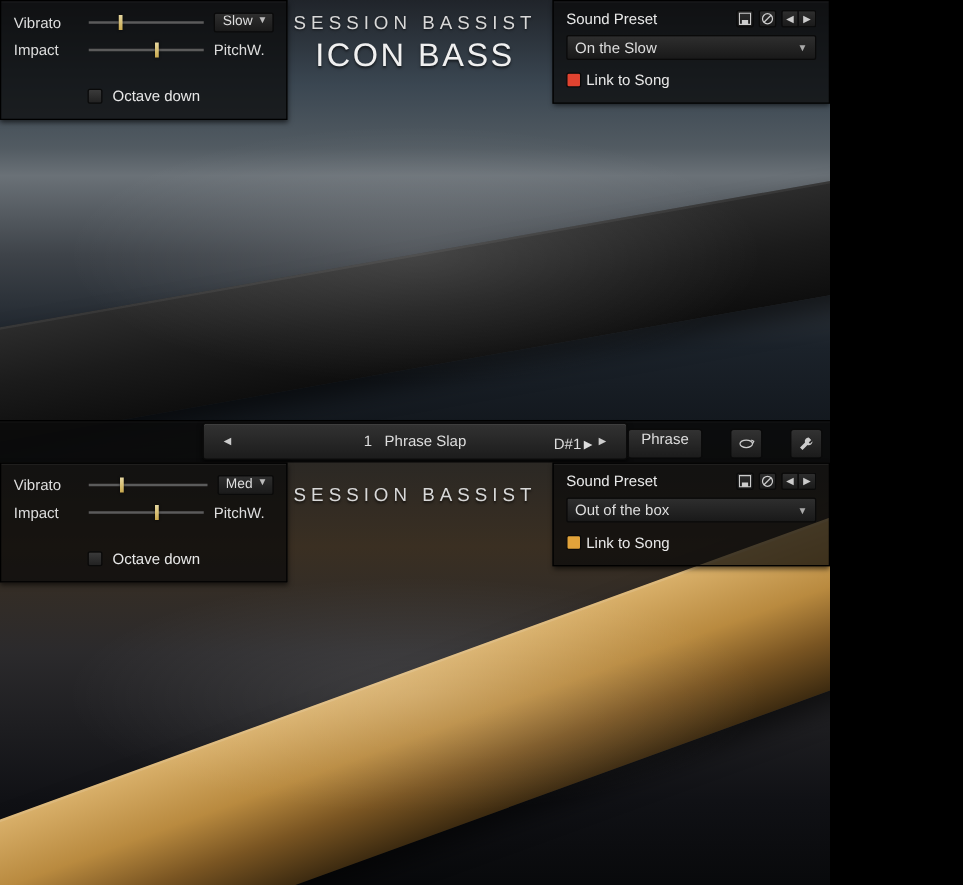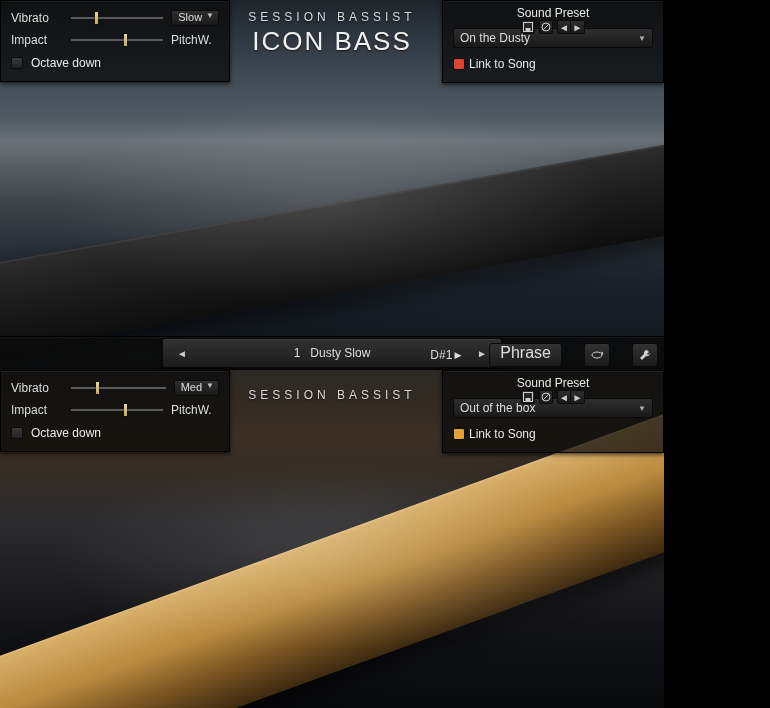--- a/index.html
+++ b/index.html
@@ -103,34 +103,34 @@
   color: #ddd;
   font-size: 11px;
   cursor: pointer;
 }
 .combo .tri { font-size: 8px; color: #bbb; }
 
 .trail-label { width: 48px; color: #ddd; }
 
 .checkbox-row {
   display: flex; align-items: center; gap: 8px;
-  height: 20px; margin-top: 2px;
+  height: 20px; margin-top: 16px; justify-content: center;
 }
 .checkbox {
   width: 12px; height: 12px;
   border: 1px solid #0a0a0a;
   border-radius: 2px;
   background: linear-gradient(180deg, #3a3a3a, #222);
   display: inline-flex; align-items: center; justify-content: center;
 }
 
 
 .rp-header {
   display: flex; align-items: center; justify-content: space-between;
-  height: 18px; margin-bottom: 4px; flex-direction: column;
+  height: 18px; margin-bottom: 4px;
 }
 .rp-icons { display: flex; align-items: center; gap: 4px; }
 .rp-icons .ico {
   width: 14px; height: 14px;
   display: inline-flex; align-items: center; justify-content: center;
   border: 1px solid #0a0a0a;
   border-radius: 2px;
   background: linear-gradient(180deg, #2e2e2e, #1a1a1a);
   font-size: 10px; color: #ccc;
   cursor: pointer;
@@ -170,21 +170,21 @@
 .title-block {
   position: absolute;
   left: 50%; transform: translateX(-50%);
   text-align: center;
   color: #f0f0f0;
   text-shadow: 0 1px 2px rgba(0,0,0,0.6);
 }
 .icon-bass .title-block { top: 10px; }
 .prime-bass .title-block { top: 18px; }
 .subtitle {
-  font-size: 12px;
+  font-size: 15px;
   letter-spacing: 4px;
   color: #d8d8d8;
 }
 .title {
   font-size: 26px;
   letter-spacing: 2px;
   font-weight: 300;
   margin-top: 2px;
 }
 
@@ -226,21 +226,21 @@
   height: 22px; padding: 0 6px;
   display: inline-flex; align-items: center;
   color: #ddd; font-size: 12px;
 }
 .phrase-btn {
   height: 24px;
   padding: 0 10px;
   background: linear-gradient(180deg, #323232, #1b1b1b);
   border: 1px solid #0a0a0a;
   border-radius: 3px;
-  color: #ddd; font-size: 16px; cursor: pointer;
+  color: #ddd; font-size: 12px; cursor: pointer;
 }
 .tool-btn {
   width: 26px; height: 24px;
   background: linear-gradient(180deg, #323232, #1b1b1b);
   border: 1px solid #0a0a0a;
   border-radius: 3px;
   display: inline-flex; align-items: center; justify-content: center;
   cursor: pointer;
 }
 </style>
@@ -299,35 +299,35 @@
               <line x1="2" y1="8" x2="8" y2="2" stroke="#ccc"></line>
             </svg>
           </span>
         <span class="pair">
           <span class="ico">◄</span>
           <span class="ico">►</span>
         </span>
       </span>
     </div>
     <div class="preset-combo">
-      <span>On the Dusty</span>
+      <span>On the Slow</span>
       <span class="tri">▼</span>
     </div>
     <div class="link-row">
       <span class="link-swatch red"></span>
       <span>Link to Song</span>
     </div>
   </div>
 
   <div class="bottom-bar">
     <div class="pattern-selector">
       <span class="arrow">◄</span>
       <span class="pattern-name">
         <span>1</span>&nbsp;&nbsp;
-        <span>Dusty Slow</span>
+        <span>Phrase Slap</span>
       </span>
       <span class="arrow">►</span>
     </div>
     <div class="bottom-right">
       <span class="key-display">
         <span>D#1</span>
         <span style="font-size:9px;margin-left:2px;">▶</span>
       </span>
       <span class="phrase-btn">Phrase</span>
       <span class="tool-btn">

